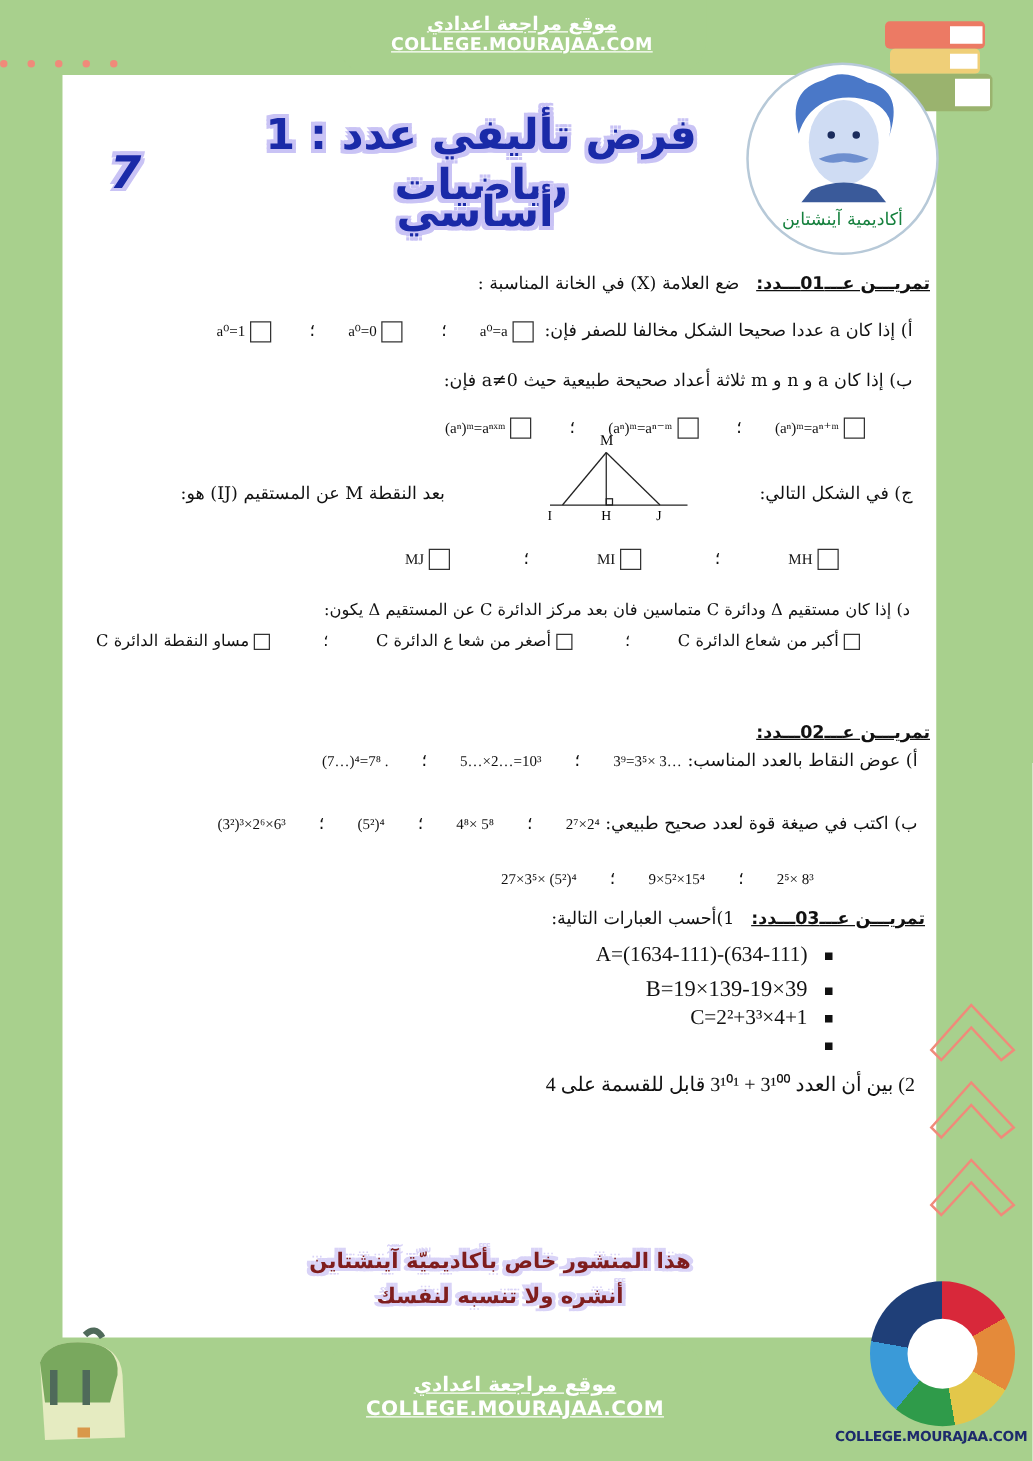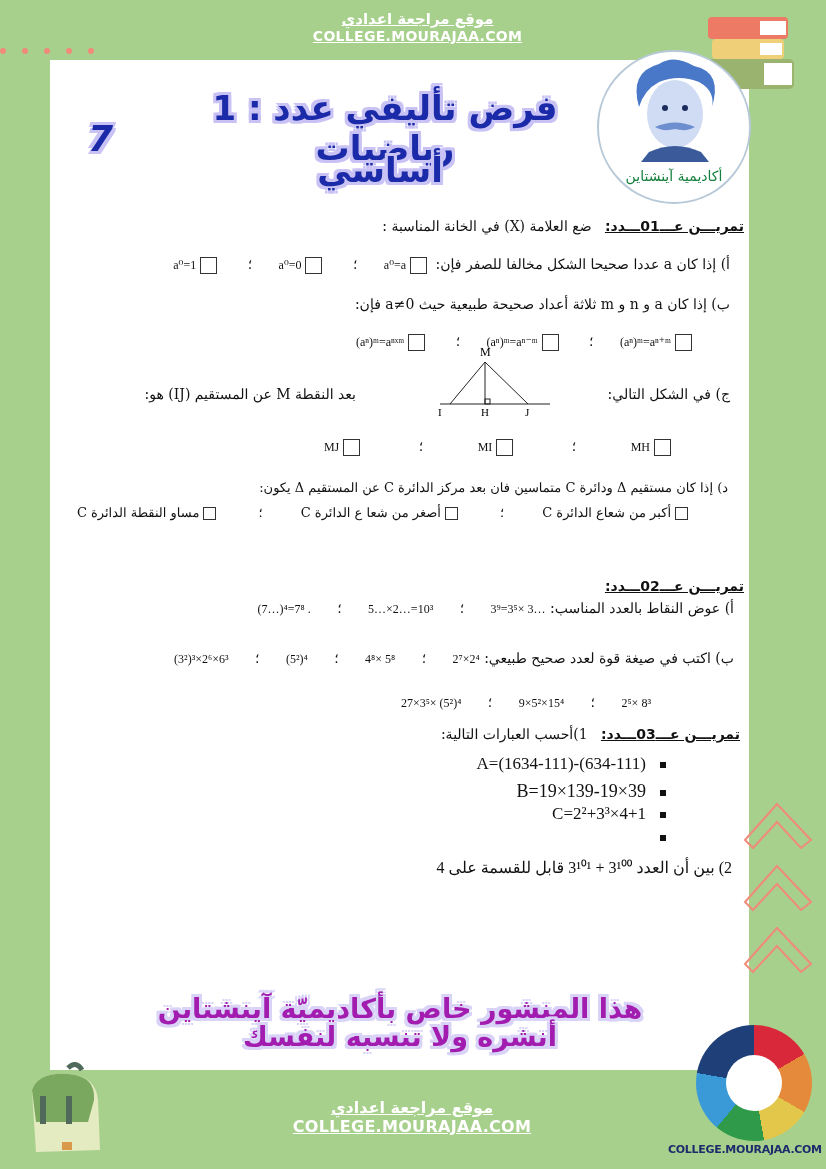--- a/index.html
+++ b/index.html
@@ -23,21 +23,21 @@
   .logo .label{position:absolute;bottom:18px;left:0;width:100%;text-align:center;font-family:"DejaVu Sans",sans-serif;font-size:14px;direction:rtl;color:#15803d;}
   .books{position:absolute;left:700px;top:15px;width:100px;height:80px;}
   .txt{position:absolute;direction:rtl;font-size:14px;white-space:nowrap;}
   .ltr{direction:ltr;unicode-bidi:embed;}
   .ex-title{font-weight:bold;text-decoration:underline;font-family:"DejaVu Sans",sans-serif;}
   .cb{display:inline-block;width:15px;height:15px;border:1px solid #333;vertical-align:middle;margin:0 4px;}
   .cb.sm{width:11px;height:11px;}
   .math{font-family:"Liberation Serif","DejaVu Serif",serif;font-size:12px;}
   .sep{margin:0 22px;}
   .bullet{display:inline-block;width:6px;height:6px;background:#111;margin-left:14px;vertical-align:middle;}
-  .footer-msg{position:absolute;left:110px;top:995px;width:580px;text-align:center;font-family:"DejaVu Sans",sans-serif;font-weight:bold;font-size:27px;line-height:28px;color:#a21caf;direction:rtl;text-shadow:-3px -3px 0 #d9d3f7,3px -3px 0 #d9d3f7,-3px 3px 0 #d9d3f7,3px 3px 0 #d9d3f7,0 3px 0 #d9d3f7,0 -3px 0 #d9d3f7;}
+  .footer-msg{position:absolute;left:110px;top:995px;width:580px;text-align:center;font-family:"DejaVu Sans",sans-serif;font-weight:bold;font-size:17px;line-height:28px;color:#7f1d1d;direction:rtl;text-shadow:-3px -3px 0 #d9d3f7,3px -3px 0 #d9d3f7,-3px 3px 0 #d9d3f7,3px 3px 0 #d9d3f7,0 3px 0 #d9d3f7,0 -3px 0 #d9d3f7;}
   .wheel{position:absolute;left:696px;top:1025px;width:116px;height:116px;border-radius:50%;background:conic-gradient(#d8283a 0 60deg,#e48a3a 60deg 120deg,#e3c74a 120deg 170deg,#2f9b4a 170deg 220deg,#3a9ad8 220deg 280deg,#1f3f78 280deg 360deg);}
   .wheel::after{content:"";position:absolute;left:30px;top:30px;width:56px;height:56px;border-radius:50%;background:#fff;}
   .wheel-label{position:absolute;left:668px;top:1143px;font-family:"DejaVu Sans",sans-serif;font-weight:bold;font-size:11px;color:#1d2b6b;letter-spacing:-0.3px;}
   .chevrons{position:absolute;left:735px;top:790px;}
   .bag{position:absolute;left:18px;top:1060px;width:90px;height:95px;}
 </style>
 </head>
 <body>
 
 <div class="page"></div>

